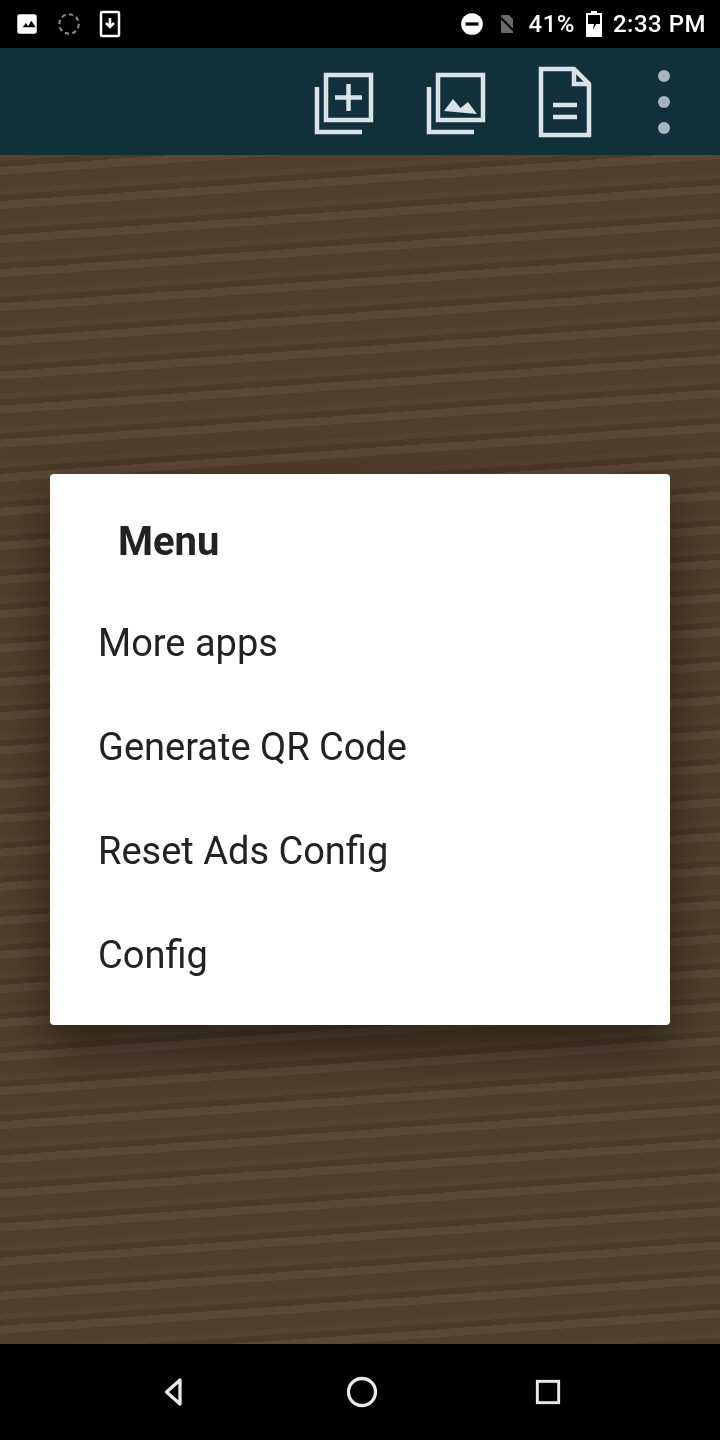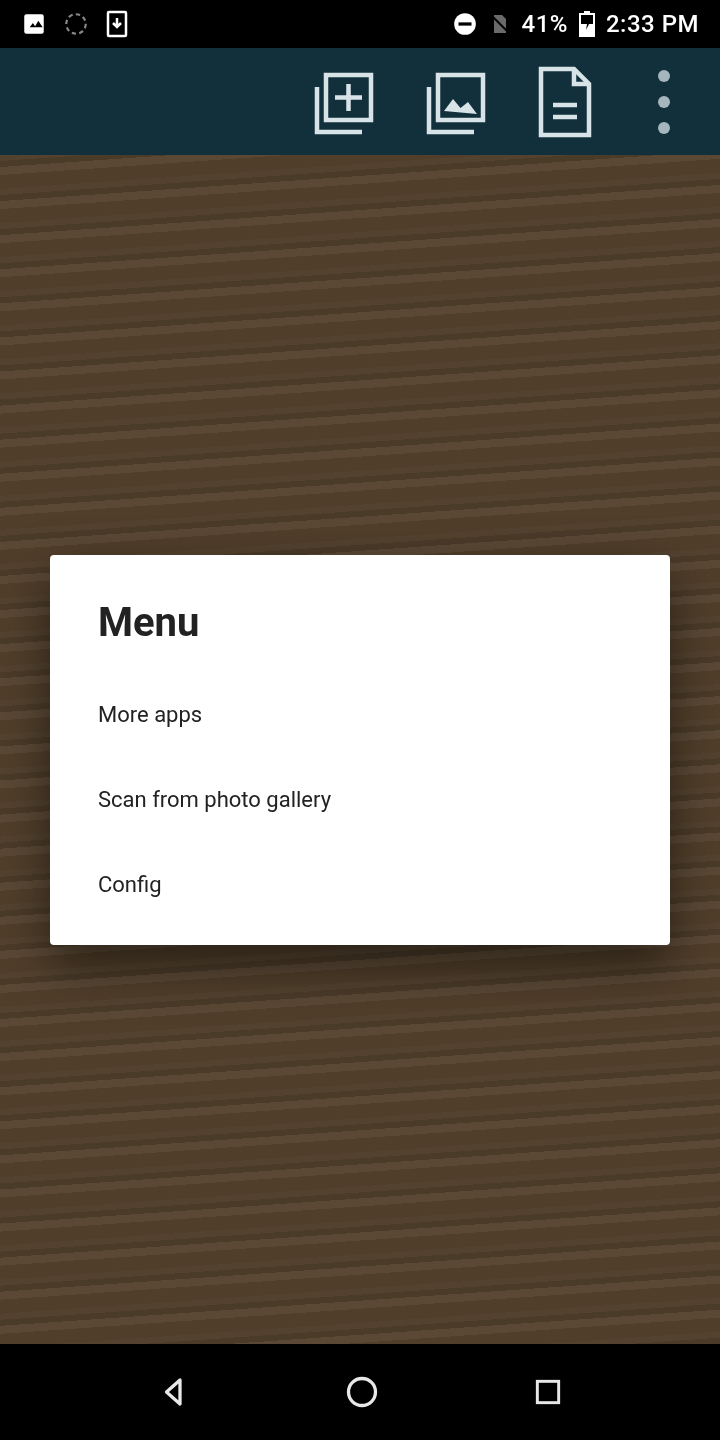--- a/index.html
+++ b/index.html
@@ -8,21 +8,21 @@
       position: relative;
       width: 720px;
       height: 1440px;
       background: #0f2630;
     }
     .status-bar {
       height: 48px;
       background: #000;
       display: flex;
       align-items: center;
-      padding: 0 21px;
+      padding: 0 14px;
       color: #fff;
       font-size: 24px;
     }
     .status-left { display: flex; align-items: center; gap: 16px; }
     .status-right { margin-left: auto; display: flex; align-items: center; gap: 10px; font-weight: 500; }
     .status-right span { letter-spacing: 0.5px; }
     .toolbar {
       height: 107px;
       background: #12303c;
       display: flex;
@@ -69,24 +69,24 @@
       background: #fff;
       border-radius: 4px;
       width: 620px;
       box-shadow: 0 20px 50px rgba(0,0,0,0.5);
       padding: 36px 0 18px;
     }
     .dialog-title {
       font-size: 40px;
       font-weight: 700;
       color: #222;
-      padding: 8px 48px 26px;
+      padding: 8px 68px 26px;
     }
     .dialog-item {
-      font-size: 22px;
+      font-size: 38px;
       color: #222;
       padding: 30px 48px;
       cursor: pointer;
     }
     .nav-bar {
       position: absolute;
       bottom: 0; left: 0; right: 0;
       height: 96px;
       background: #000;
       display: flex;
@@ -177,21 +177,22 @@
         <i></i>
     </span>
   </div>
 
   <div class="content"></div>
 
   <div class="dialog-overlay">
     <div class="dialog">
       <div class="dialog-title">Menu</div>
       <div class="dialog-item">More apps</div>
-      <div class="dialog-item">Scan from photo gallery</div>
+      <div class="dialog-item">Generate QR Code</div>
+      <div class="dialog-item">Reset Ads Config</div>
       <div class="dialog-item">Config</div>
     </div>
   </div>
 
   <div class="nav-bar">
     <span class="nav-icon ic">
       <svg width="36" height="36" viewBox="0 0 24 24" fill="none" stroke="#e8e8e8" stroke-width="2.2">
           <path d="M16 4 L7 12 L16 20z" stroke-linejoin="round"></path>
         </svg>
     </span>

